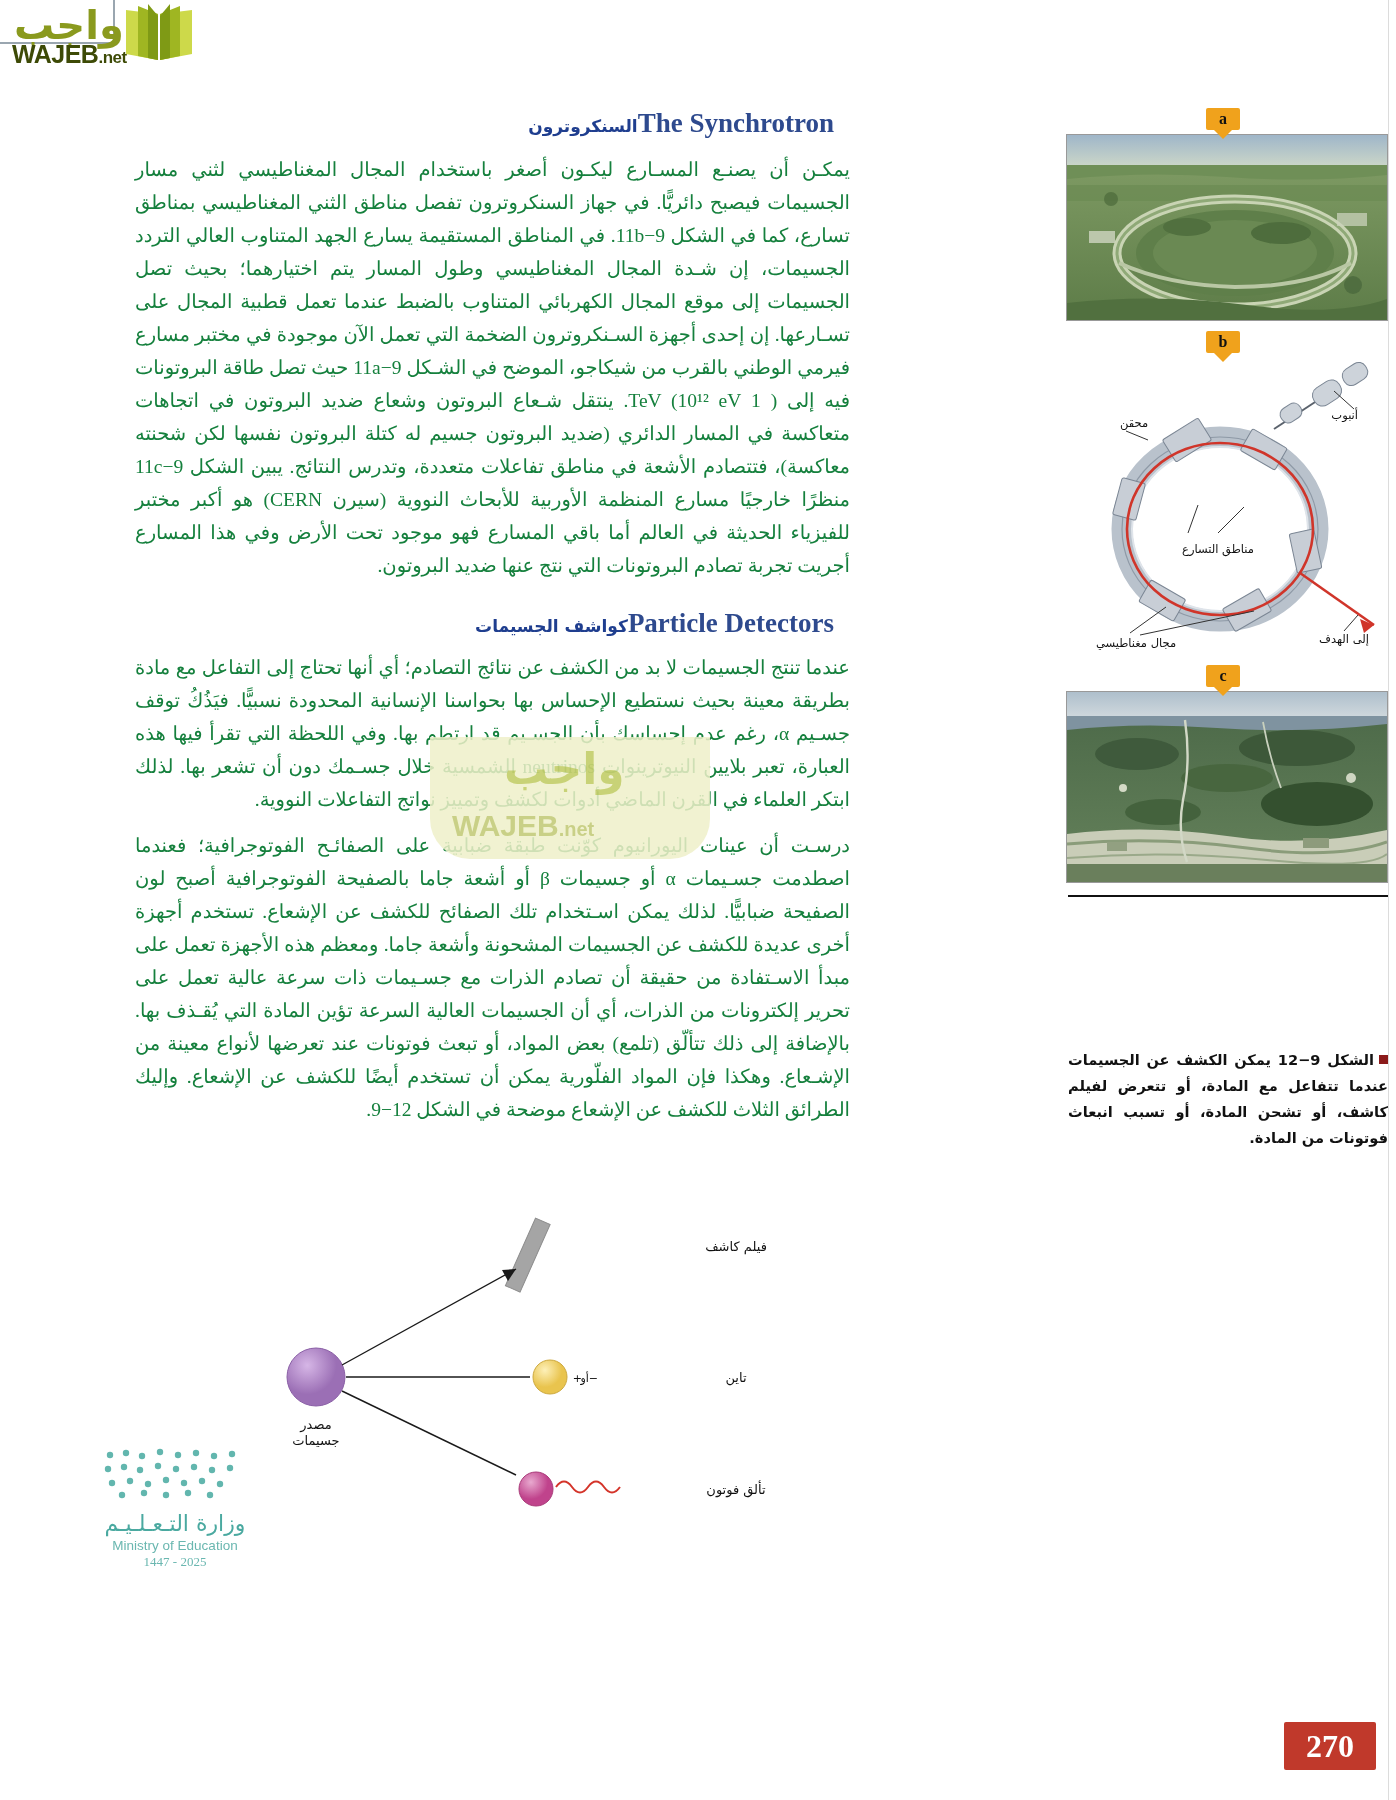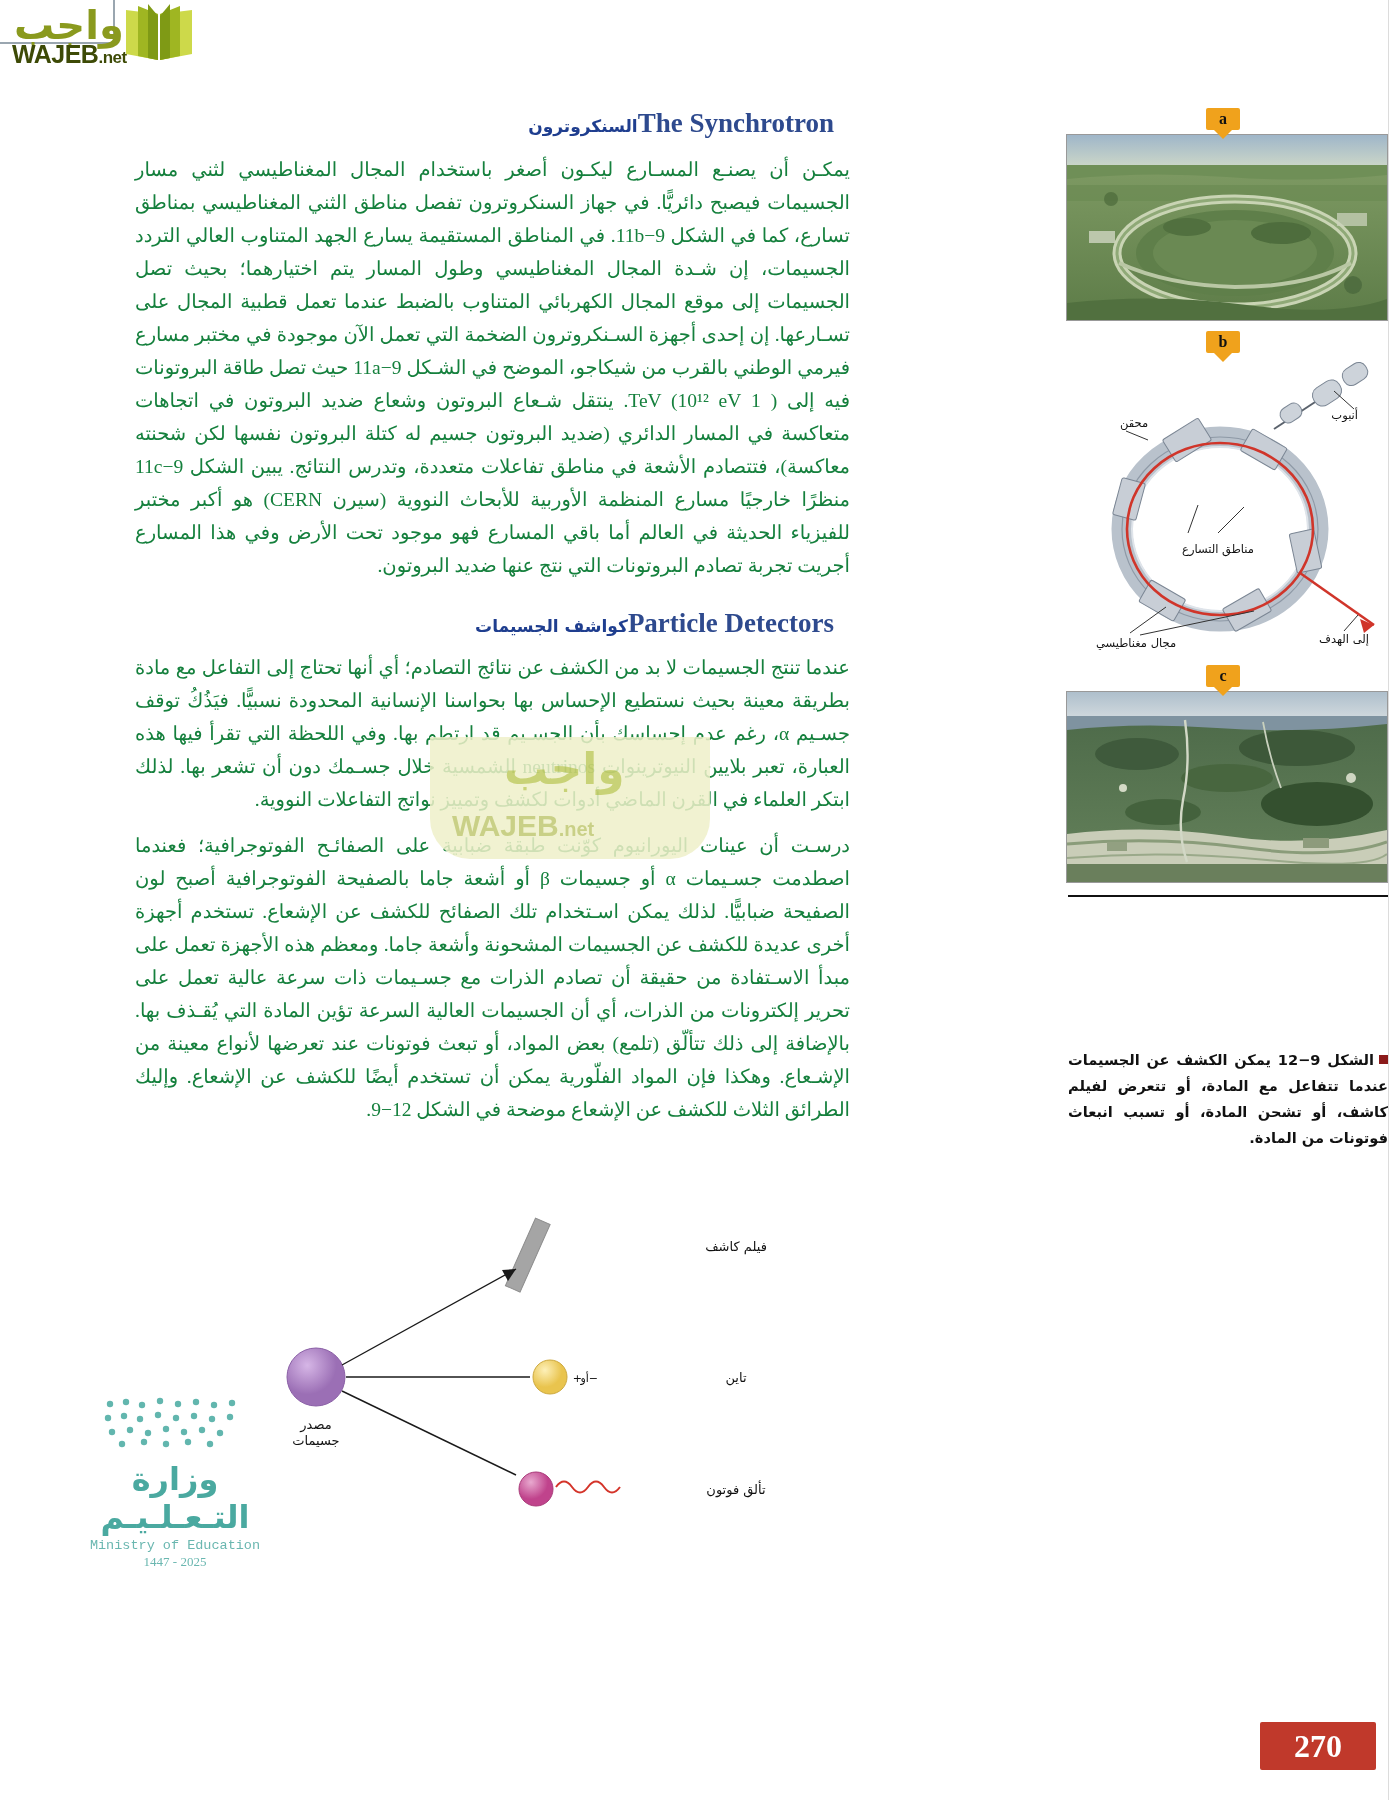--- a/index.html
+++ b/index.html
@@ -62,31 +62,31 @@
     direction:rtl;text-align:justify;font-family:"DejaVu Sans",sans-serif;
     font-size:14.6px;line-height:26px;font-weight:bold;color:#111;
     width:320px;
   }
   .caption .marker{display:inline-block;width:9px;height:9px;background:#8b1a1a;
     margin-left:5px;vertical-align:1px;}
   .cap-rule{width:320px;height:2px;background:#111;margin:12px 0 14px 0;}
 
   
   .pagenum{
-    position:absolute;right:20px;bottom:30px;width:116px;height:48px;background:#c0392b;
+    position:absolute;right:20px;bottom:30px;width:92px;height:48px;background:#c0392b;
     display:flex;align-items:center;justify-content:center;
     font-family:"Liberation Serif",serif;font-size:32px;font-weight:bold;color:#ffffff;
     border-radius:2px;
   }
   
   .ministry{position:absolute;left:70px;bottom:230px;width:210px;text-align:center;}
   .min-dots{width:150px;height:52px;margin:0 auto 8px auto;}
-  .min-ar{font-family:"DejaVu Sans",sans-serif;font-size:32px;font-weight:bold;color:#4aa9a0;
+  .min-ar{font-family:"DejaVu Sans",sans-serif;font-size:22px;font-weight:normal;color:#4aa9a0;
     letter-spacing:1px;direction:rtl;}
-  .min-en{font-family:Liberation Mono, monospace;font-size:13.5px;color:#6ab7b0;margin-top:2px;}
+  .min-en{font-family:Liberation Sans, sans-serif;font-size:13.5px;color:#6ab7b0;margin-top:2px;}
   .min-yr{font-family:Liberation Serif, serif;font-size:13px;color:#6ab7b0;margin-top:1px;}
 
   
   .diagram{position:absolute;left:230px;top:1215px;width:620px;height:300px;}
 
   
   .center-wm{position:absolute;left:430px;top:725px;width:280px;height:150px;pointer-events:none;}
   .cwm-band{position:absolute;left:0;top:12px;width:280px;height:122px;background:#eef0c9;
     border-radius:0 0 40px 40px;opacity:.85;}
   .cwm-ar{position:absolute;left:74px;top:18px;font-family:"DejaVu Sans",sans-serif;

